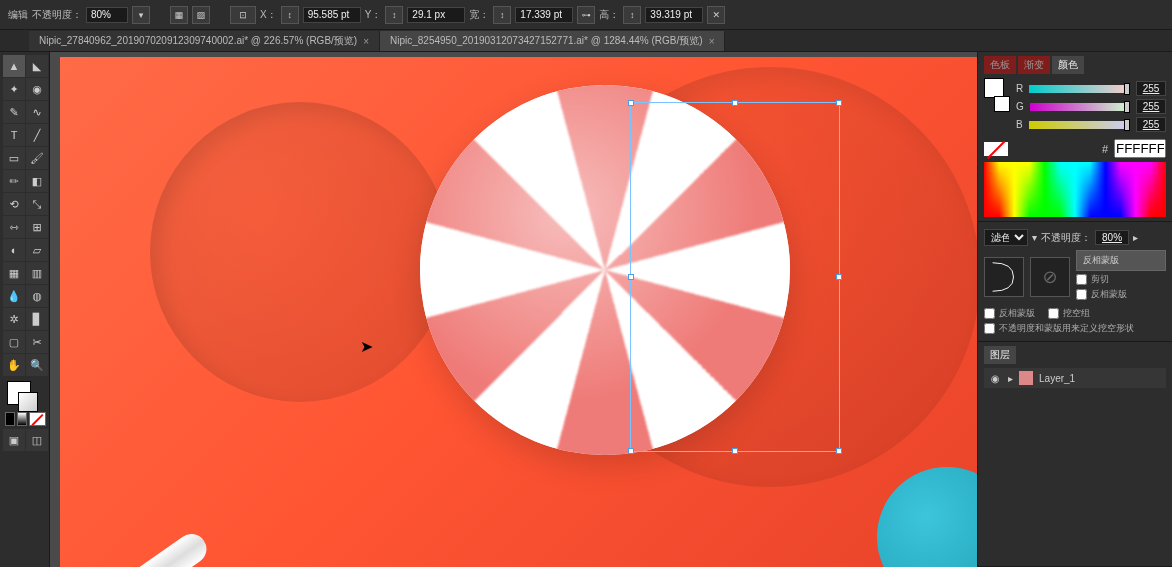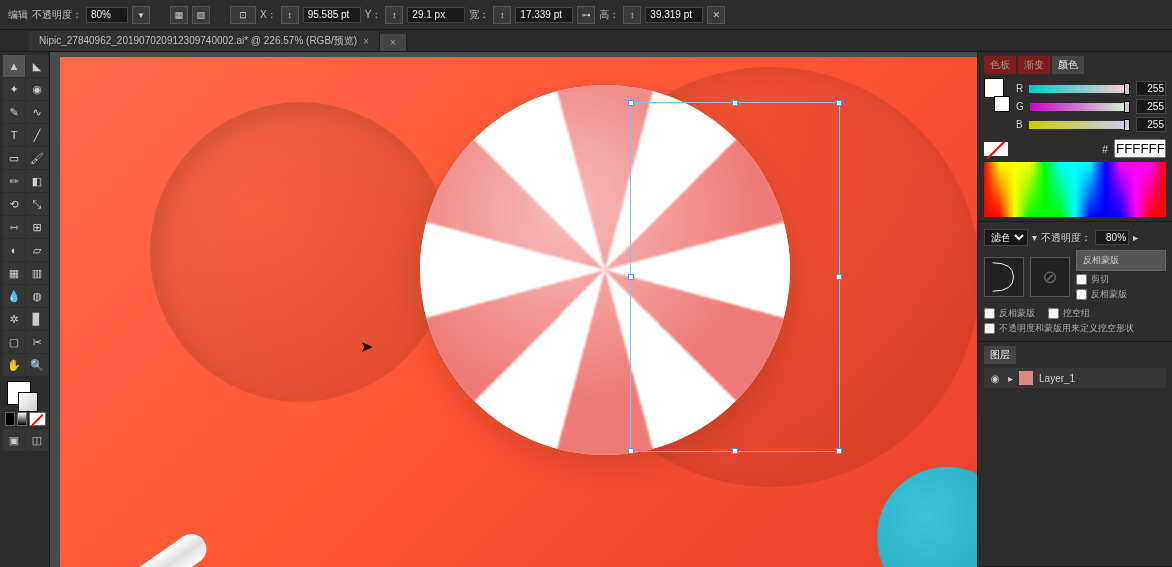--- a/index.html
+++ b/index.html
@@ -59,21 +59,21 @@
     .panel-tabs { display: flex; gap: 2px; font-size: 10px; margin-bottom: 4px; }
     .ptab { padding: 2px 6px; background: #7f1d1d; color: #999; }
     .ptab.active { background: #454545; color: #eee; }
     
     .rgb-row { display: flex; align-items: center; gap: 6px; margin: 3px 0; font-size: 10px; }
     .rgb-slider { flex: 1; height: 8px; position: relative; }
     .rgb-slider.r { background: linear-gradient(90deg,#0cc,#fcc); }
     .rgb-slider.g { background: linear-gradient(90deg,#c0c,#cfc); }
     .rgb-slider.b { background: linear-gradient(90deg,#cc0,#ccf); }
     .rgb-thumb { position:absolute; right:0; top:-2px; width:6px; height:12px; background:#ccc; border:1px solid #000;}
-    .rgb-val { width: 30px; background:#1a1a1a; border:1px solid #444; text-align:right; color:#eee; padding:1px; font-size:10px; }
+    .rgb-val { width: 30px; background:#1a1a1a; border:1px solid #444; text-align:center; color:#eee; padding:1px; font-size:10px;text-decoration:underline; }
     
     .hex-row { display:flex; align-items:center; gap:6px; margin:4px 0; }
     .hex-sw { width:24px; height:14px; }
     .hex-sw.none { background:#fff; position:relative; }
     .hex-sw.none::after { content:''; position:absolute; left:0; right:0; top:50%; border-top:2px solid #f00; transform:rotate(-45deg);}
     .spectrum { height: 55px; background: linear-gradient(to bottom,#fff,transparent,#000), linear-gradient(to right,#f00,#ff0,#0f0,#0ff,#00f,#f0f,#f00); background-blend-mode: overlay; margin-top: 4px; }
     
     .trans-row { display:flex; align-items:center; gap:4px; font-size:10px; margin:3px 0;}
     .trans-row select,.trans-row input{ background:#1a1a1a; border:1px solid #444; color:#eee; font-size:10px; padding:1px 2px;}
     .mask-row { display:flex; gap:6px; align-items:center; margin:4px 0;}
@@ -114,20 +114,21 @@
   <input class="fld" value="39.319 pt" style="">
   <span class="sm-icon">✕</span>
 </div>
 
 <div class="tabs-bar">
   <div class="tab">
     <span>Nipic_27840962_201907020912309740002.ai* @ 226.57% (RGB/预览)</span>
     <span class="x">×</span>
   </div>
   <div class="tab active">
+    <span>Nipic_8254950_20190312073427152771.ai* @ 1284.44% (RGB/预览)</span>
     <span class="x">×</span>
   </div>
 </div>
 
 <div class="main">
 
   <div class="tools">
     <div class="tool active">▲</div>
     <div class="tool">◣</div>
     <div class="tool">✦</div>

